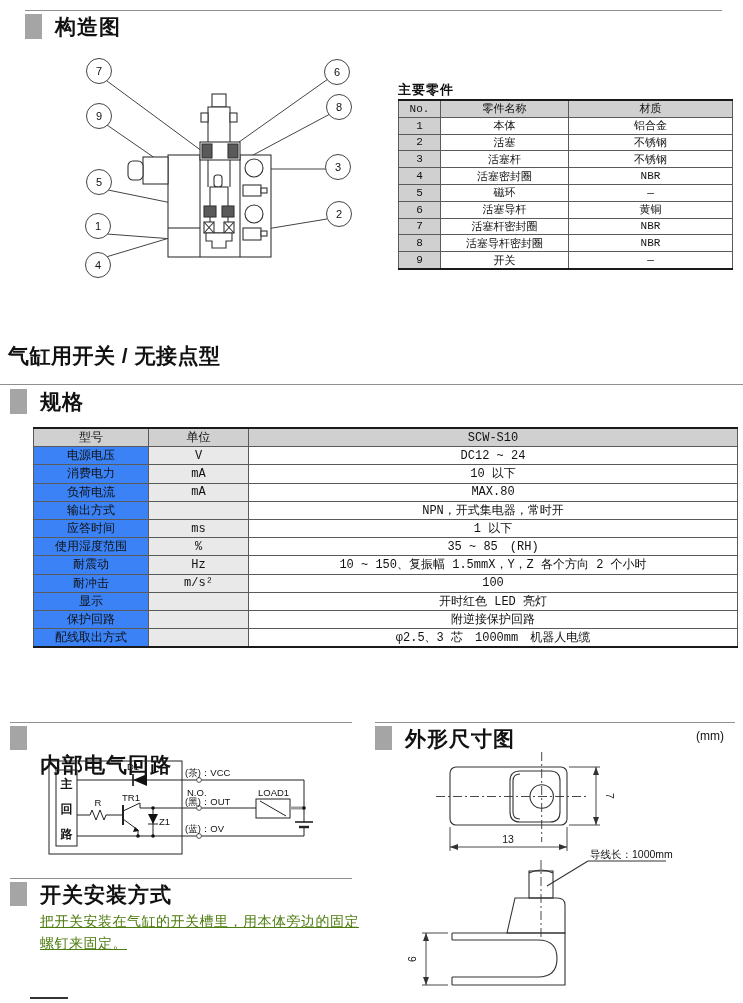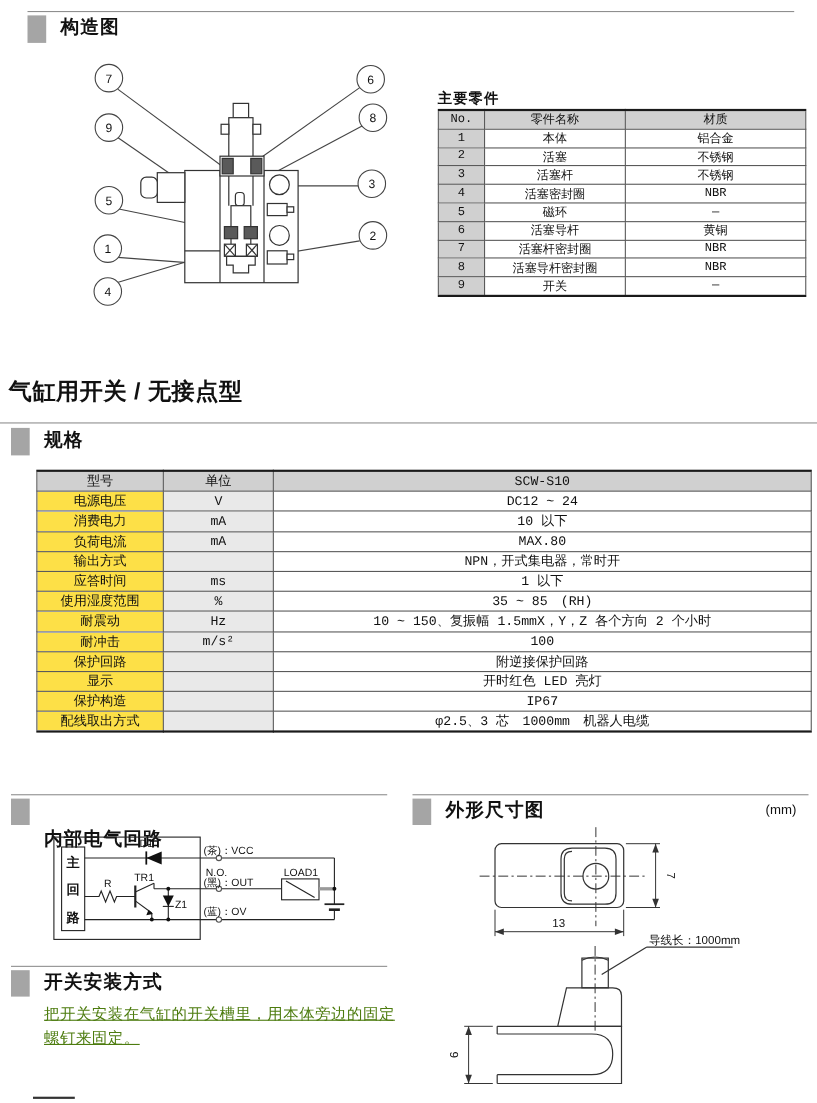--- a/index.html
+++ b/index.html
@@ -2,34 +2,34 @@
 <html><head>
 <meta charset="utf-8">
 <style>
   html,body{margin:0;padding:0;background:#fff;}
   #page{position:relative;width:743px;height:1003px;background:#fff;overflow:hidden;
         font-family:"Liberation Sans","DejaVu Sans",sans-serif;color:#111;}
   .abs{position:absolute;}
   .rule{position:absolute;height:1px;background:#8f8f8f;}
   .sq{position:absolute;width:17px;height:25px;background:#a5a5a5;}
   .h1{position:absolute;font-weight:bold;color:#111;letter-spacing:1px;white-space:nowrap;}
-  .h-sec{font-size:17px;}
+  .h-sec{font-size:21px;}
   .h-main{font-size:21px;letter-spacing:0.5px;}
   .h-sub{font-size:13px;font-weight:bold;}
   table{border-collapse:collapse;position:absolute;table-layout:fixed;font-family:Liberation Mono, monospace;}
   table.doc{border-top:2px solid #1a1a1a;border-bottom:2px solid #1a1a1a;}
   table.doc th, table.doc td{border:1px solid #5a5a5a;text-align:center;
      overflow:hidden;white-space:nowrap;padding:0 2px;}
   table.doc th{background:#d0d0d0;font-weight:normal;}
   #parts-table{left:398px;top:99px;width:334px;font-size:11px;}
   #parts-table th,#parts-table td{height:15.8px;}
   #parts-table td.c0{background:#d0d0d0;}
   #spec-table{left:33px;top:427px;width:704px;font-size:12px;}
   #spec-table th,#spec-table td{height:17.2px;}
-  #spec-table td.c0{background:#fde047;}
+  #spec-table td.c0{background:#3b82f6;}
   #spec-table td.c1{background:#e9e9e9;}
   .para{position:absolute;font-size:14px;line-height:1.55;color:#4d7c0f;letter-spacing:0.5px;text-decoration:underline;}
   .mm{position:absolute;font-size:12px;color:#111;}
   svg{position:absolute;overflow:visible;}
   svg text{font-family:"Liberation Sans","DejaVu Sans",sans-serif;}
 </style>
 </head>
 <body>
 
 <div id="page">
@@ -228,33 +228,28 @@
           <td class="c0">耐震动</td>
           <td class="c1">Hz</td>
           <td class="c2">10 ~ 150、复振幅 1.5mmX，Y，Z 各个方向 2 个小时</td>
         </tr>
         <tr>
           <td class="c0">耐冲击</td>
           <td class="c1">m/s²</td>
           <td class="c2">100</td>
         </tr>
         <tr>
+          <td class="c0">显示</td>
+          <td class="c1"></td>
+          <td class="c2">开时红色 LED 亮灯</td>
+        </tr>
+        <tr>
           <td class="c0">保护回路</td>
           <td class="c1"></td>
           <td class="c2">附逆接保护回路</td>
-        </tr>
-        <tr>
-          <td class="c0">显示</td>
-          <td class="c1"></td>
-          <td class="c2">开时红色 LED 亮灯</td>
-        </tr>
-        <tr>
-          <td class="c0">保护构造</td>
-          <td class="c1"></td>
-          <td class="c2">IP67</td>
         </tr>
         <tr>
           <td class="c0">配线取出方式</td>
           <td class="c1"></td>
           <td class="c2">φ2.5、3 芯　1000mm　机器人电缆</td>
         </tr>
       </tbody>
   </table>
 
   <div class="rule" style="left:10px;top:722px;width:342px;"></div>

